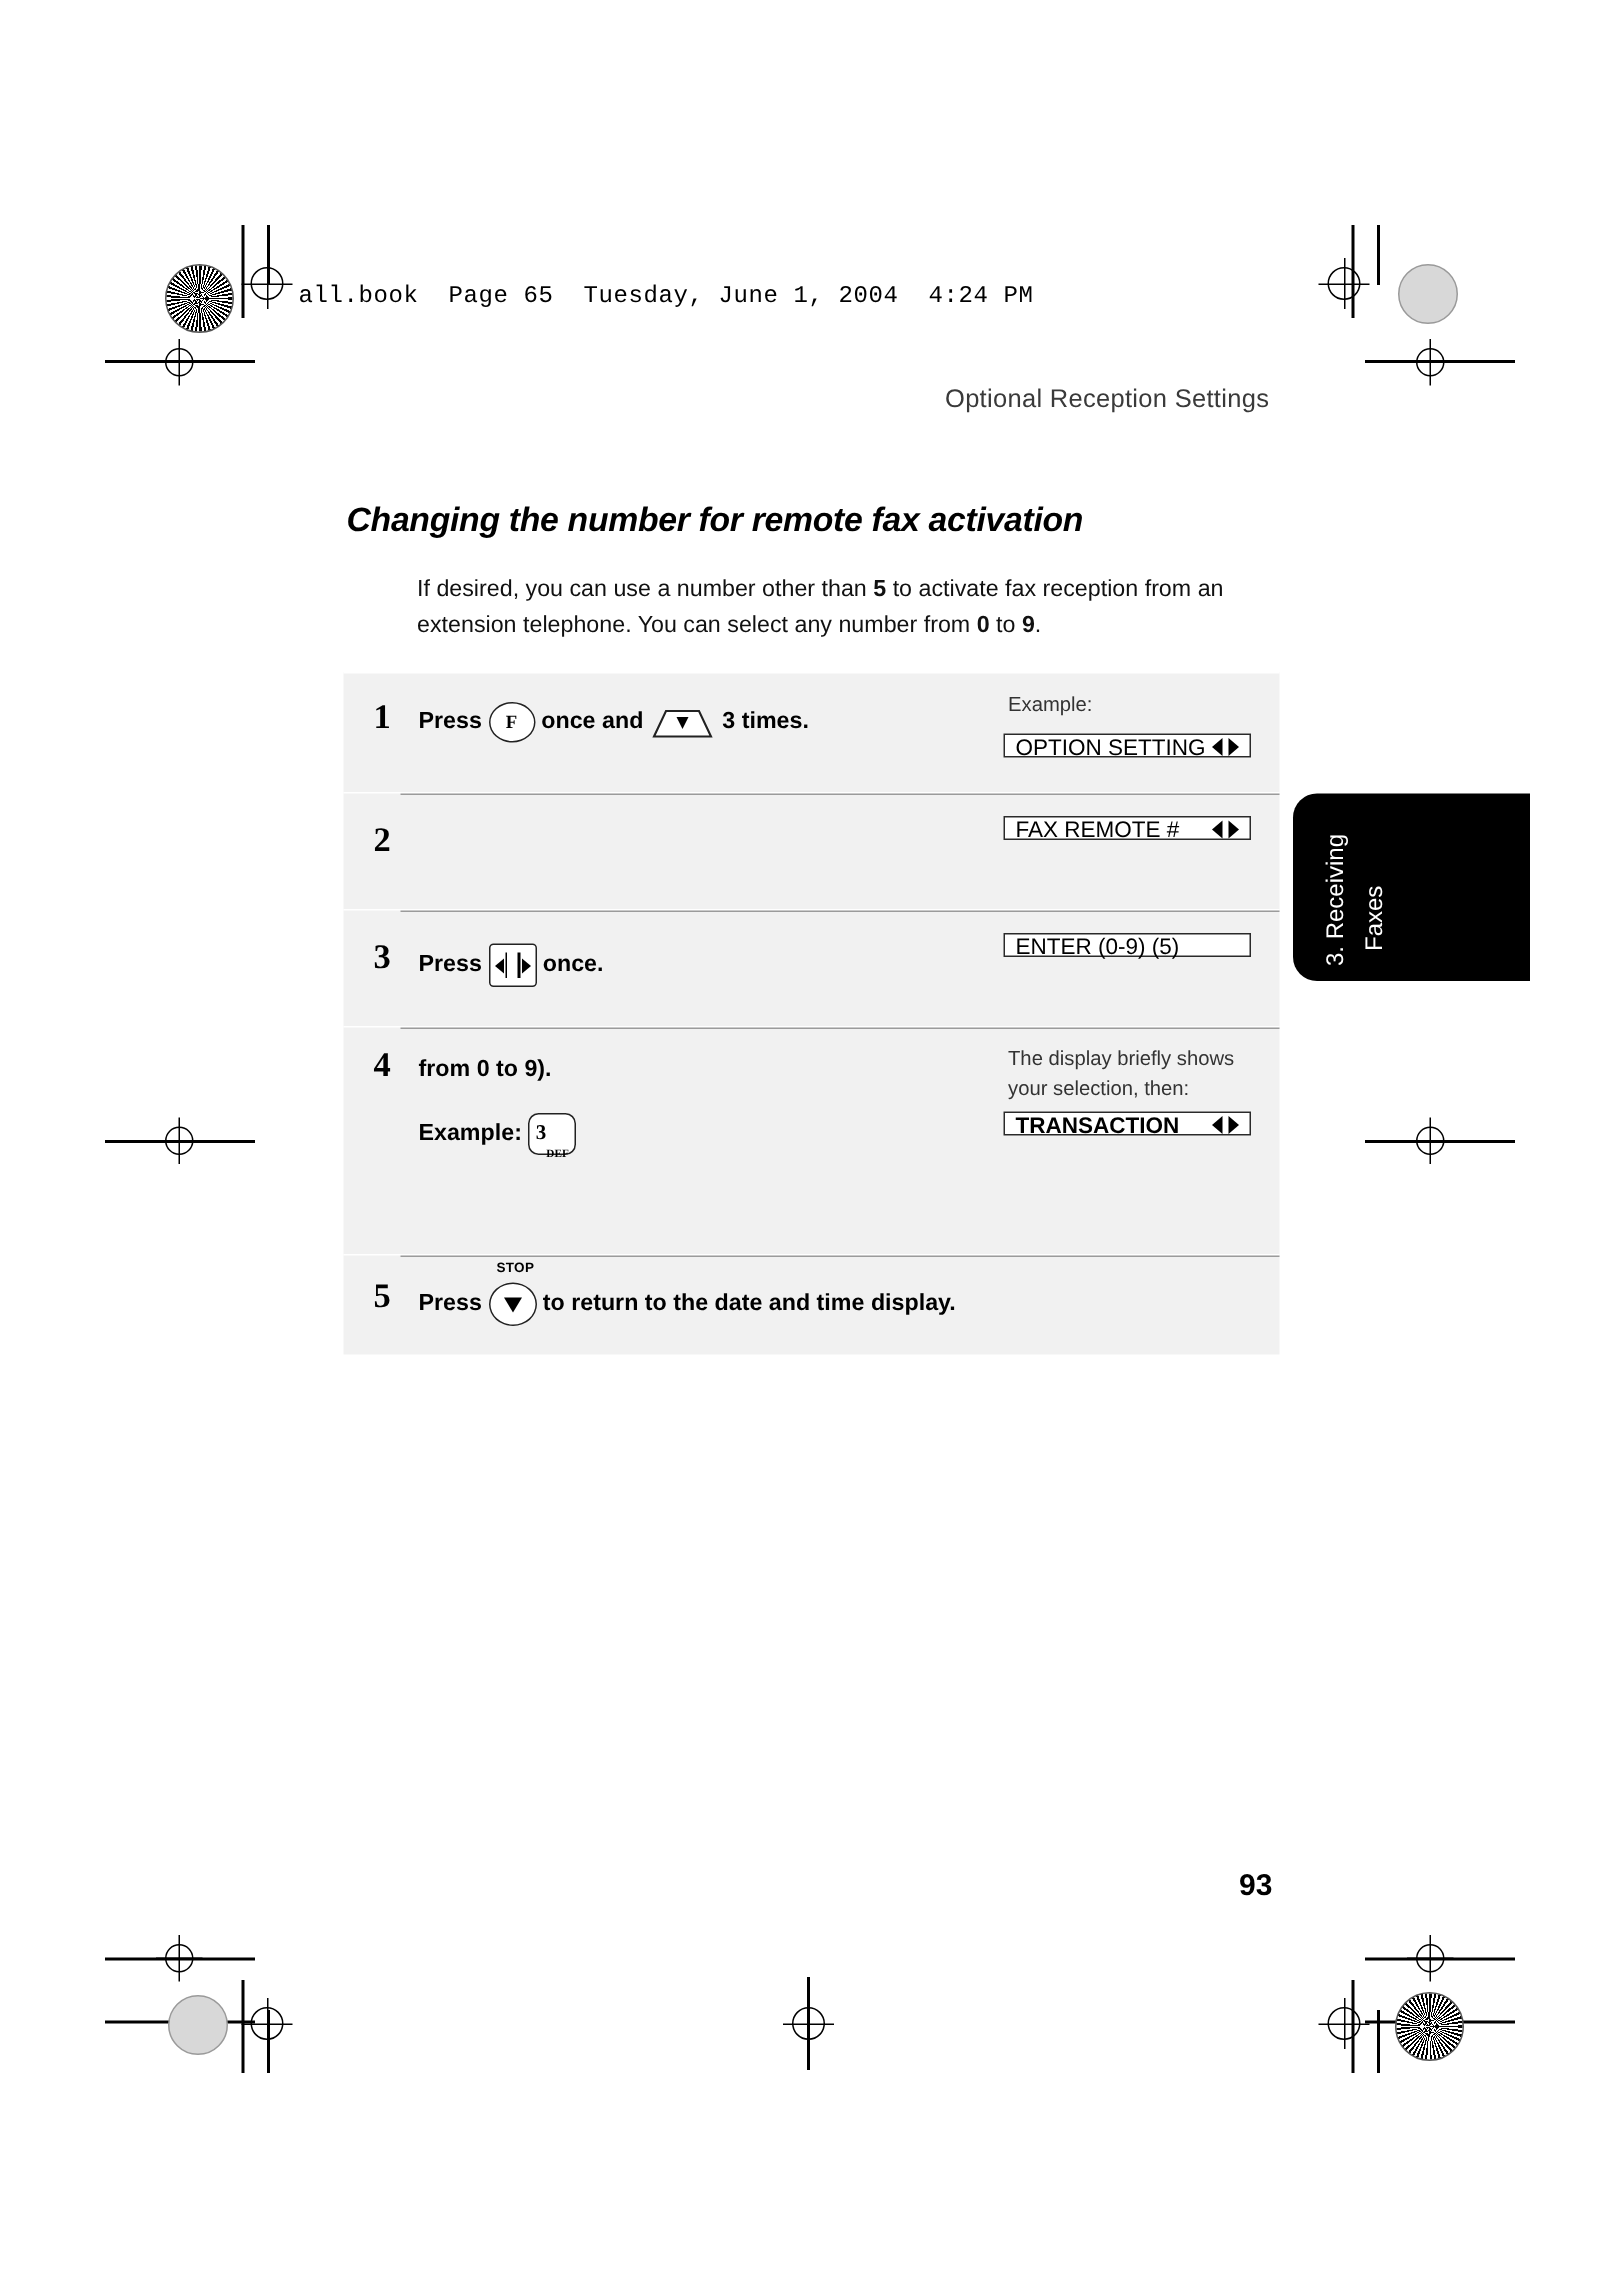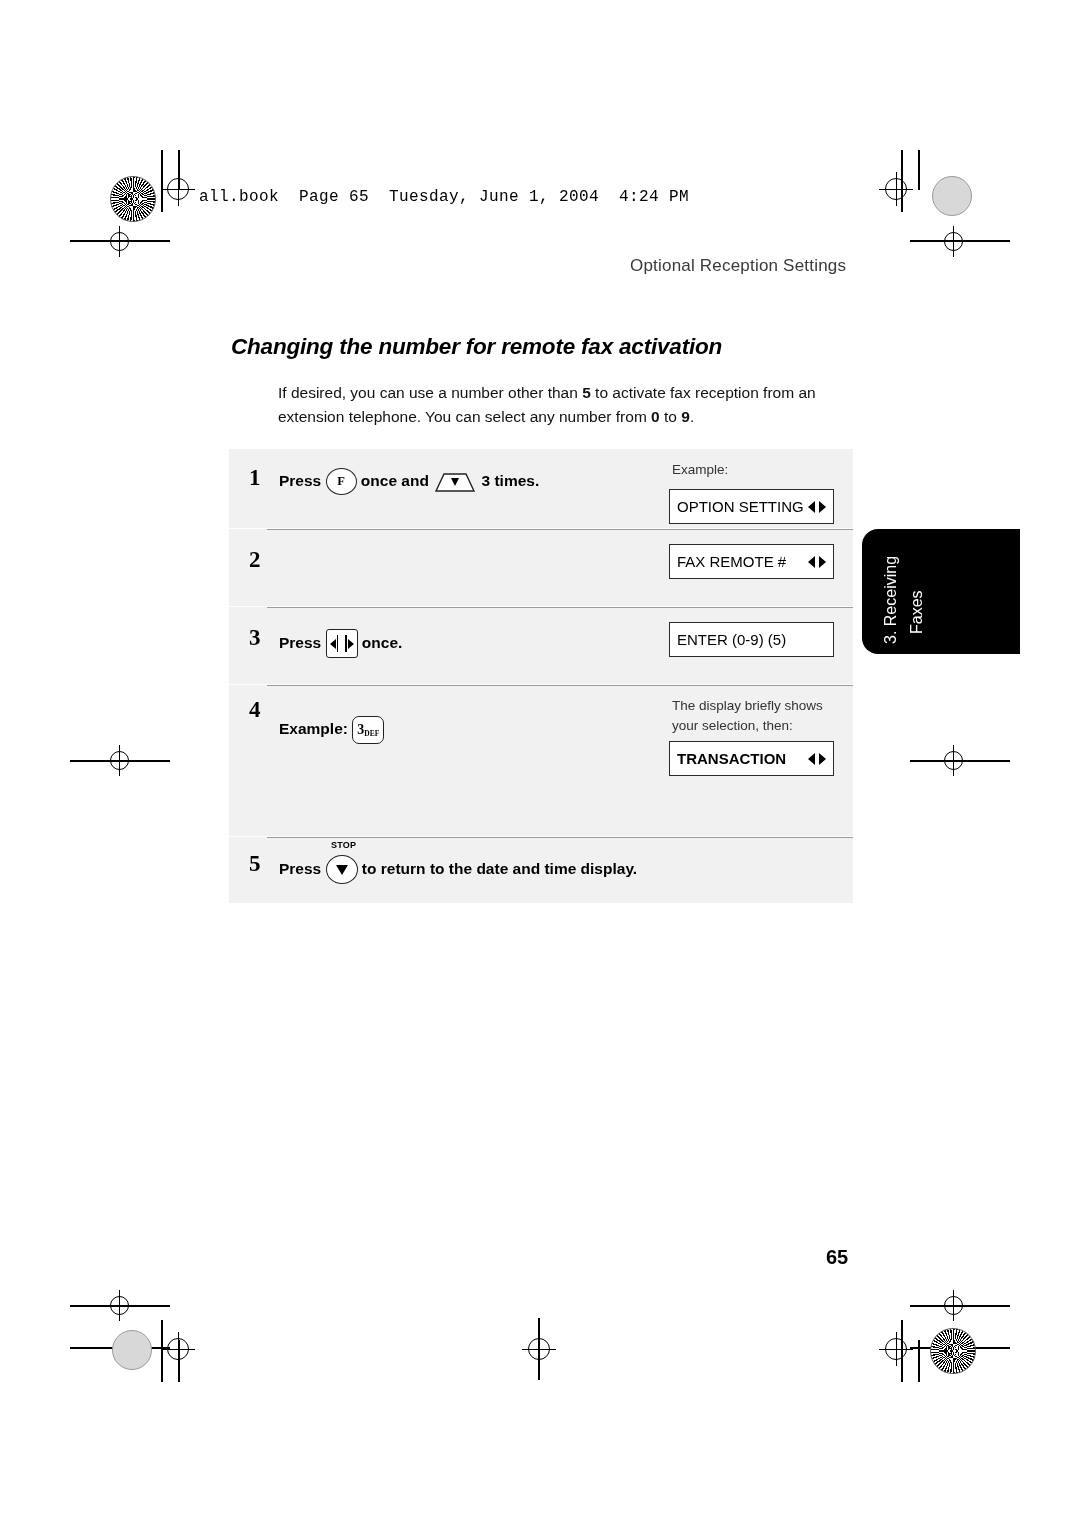--- a/index.html
+++ b/index.html
@@ -146,23 +146,23 @@
     color: #333;
     font-weight: normal;
   }
 
   
   .lcd {
     position: absolute;
     box-sizing: border-box;
     border: 1.5px solid #2a2a2a;
     background: #ffffff;
-    height: 35px;
+    height: 16px;
     display: flex;
-    align-items: center;
+    align-items: flex-start;
     padding: 0 7px;
     font-size: 15px;
     color: #000;
     white-space: nowrap;
   }
   .lcd .txt { flex: 0 0 auto; }
   .lcd .spacer { flex: 1 1 auto; }
   .arrows {
     display: inline-block;
     width: 18px;
@@ -213,21 +213,21 @@
     background: #fff;
     text-align: center;
     font-size: 14px;
     line-height: 25px;
     font-family: "Liberation Serif", serif;
   }
   .key-num sub {
     font-size: 7.5px;
     vertical-align: baseline;
     position: relative;
-    top: 2px;
+    top: 12px;
     text-align: center;
   }
   .key-arrowbox {
     width: 30px; height: 27px;
     border: 1.3px solid #222;
     background: #fff;
     border-radius: 3px;
   }
   .key-arrowbox .ar {
     position: absolute;
@@ -410,20 +410,21 @@
     </div>
     <div class="lcd" style="left:440px; top:15px; width:165px;">
       <span class="txt">ENTER (0-9) (5)</span>
     </div>
   </div>
 
   <div class="step" style="height:152px;">
     <div class="rule"></div>
     <div class="step-num" style="top:12px;">4</div>
     <div class="step-body" style="top:15px; width:360px;">
+      <div>from 0 to 9).</div>
       <div style="margin-top:16px;">
         <span>Example:</span>
         <span class="key key-num"><span>3</span><sub>DEF</sub></span>
       </div>
     </div>
     <div class="display-label" style="left:443px; top:13px;">The display briefly shows</div>
     <div class="display-label" style="left:443px; top:33px;">your selection, then:</div>
     <div class="lcd" style="left:440px; top:56px; width:165px;font-weight:bold;">
       <span class="txt">TRANSACTION</span>
       <span class="spacer"></span>
@@ -442,13 +443,13 @@
     <div class="stop-label" style="left:102px; top:3px;">STOP</div>
   </div>
 
 </div>
 
 <div class="side-tab">
   <span class="t" style="left:20px; top:115px;">3. Receiving</span>
   <span class="t" style="left:46px; top:105px;">Faxes</span>
 </div>
 
-<div class="page-num">65</div>
+<div class="page-num">93</div>
 
 </body></html>

